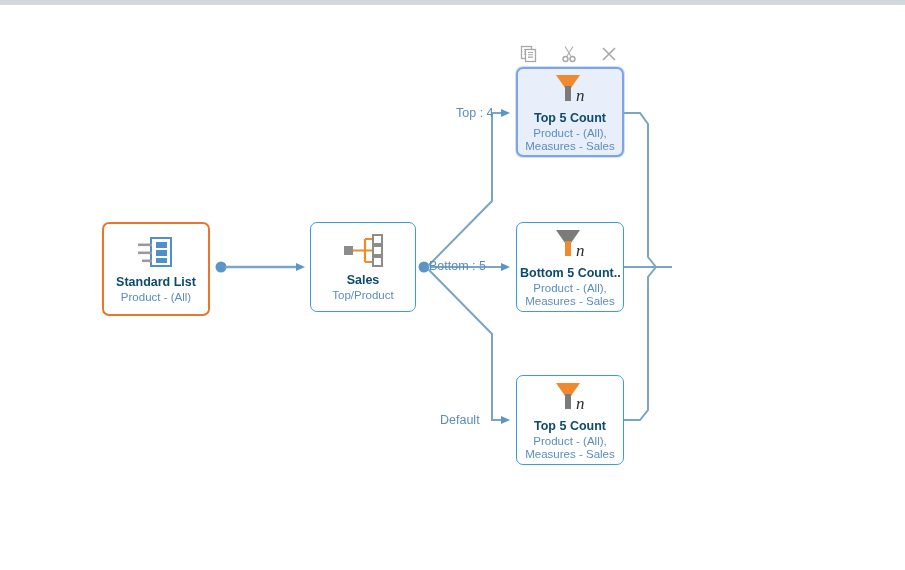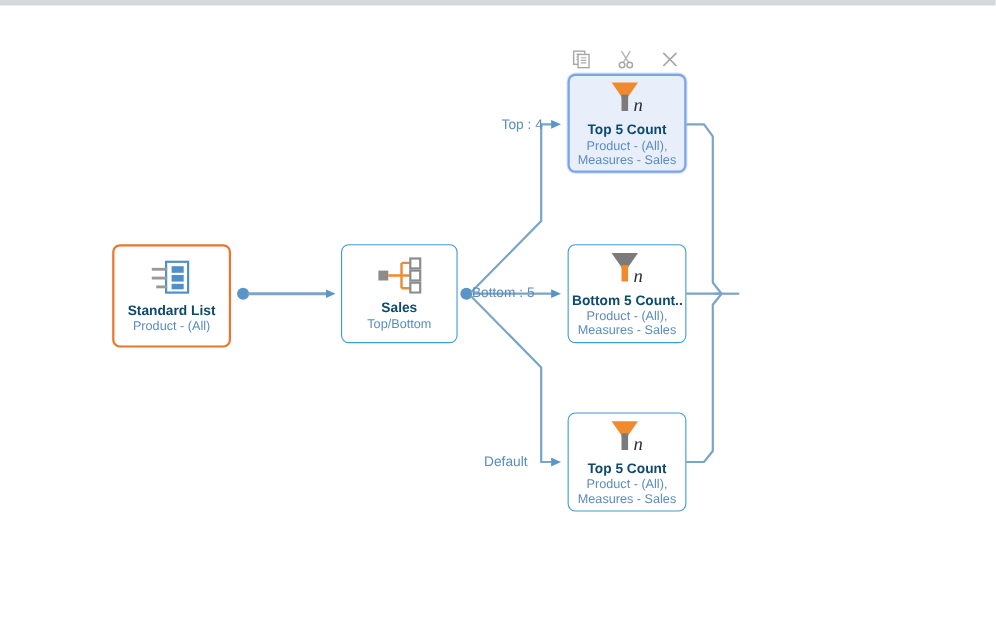--- a/index.html
+++ b/index.html
@@ -159,21 +159,21 @@
       <svg class="ico-switch" viewBox="0 0 46 34" xmlns="http://www.w3.org/2000/svg">
         <rect x="2" y="13" width="9" height="9" fill="#8c8c8c"></rect>
         <path d="M11,17.5 L23,17.5 M23,6 L23,29 M23,6 L31,6 M23,17.5 L31,17.5 M23,29 L31,29" stroke="#f08a2e" stroke-width="2.2" fill="none"></path>
         <rect x="31" y="2" width="9" height="9" fill="#ffffff" stroke="#8c8c8c" stroke-width="2"></rect>
         <rect x="31" y="13" width="9" height="9" fill="#ffffff" stroke="#8c8c8c" stroke-width="2"></rect>
         <rect x="31" y="24" width="9" height="9" fill="#ffffff" stroke="#8c8c8c" stroke-width="2"></rect>
       </svg>
     </div>
     <div class="node-title">Sales</div>
     <div class="node-sub">
-      <span>Top/Bottom</span>
+      <span>Top/Product</span>
     </div>
   </div>
 
   <div class="node blue selected" style="left:516px; top:67px; width:108px; height:90px;">
     <div class="node-icon">
       <svg class="ico-funnel" viewBox="0 0 44 36" xmlns="http://www.w3.org/2000/svg">
         <path d="M7,4 L31,4 L22,17 L16,17 Z" fill="#f08a2e"></path>
         <path d="M16,17 L22,17 L22,30 L16,30 Z" fill="#7b7b7b"></path>
         <rect x="16" y="15" width="6" height="3" fill="#7b7b7b"></rect>
         <text x="27" y="30" font-family="Liberation Serif, serif" font-style="italic" font-size="17" fill="#2b2b2b">n</text>

